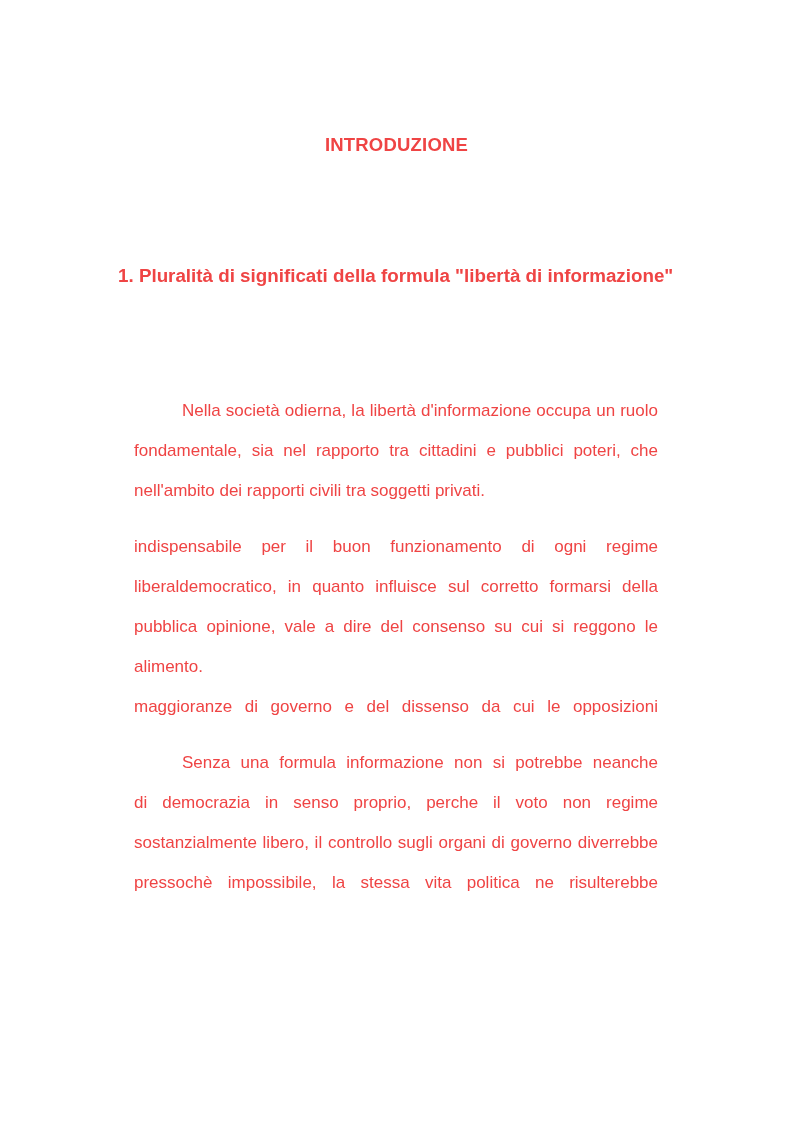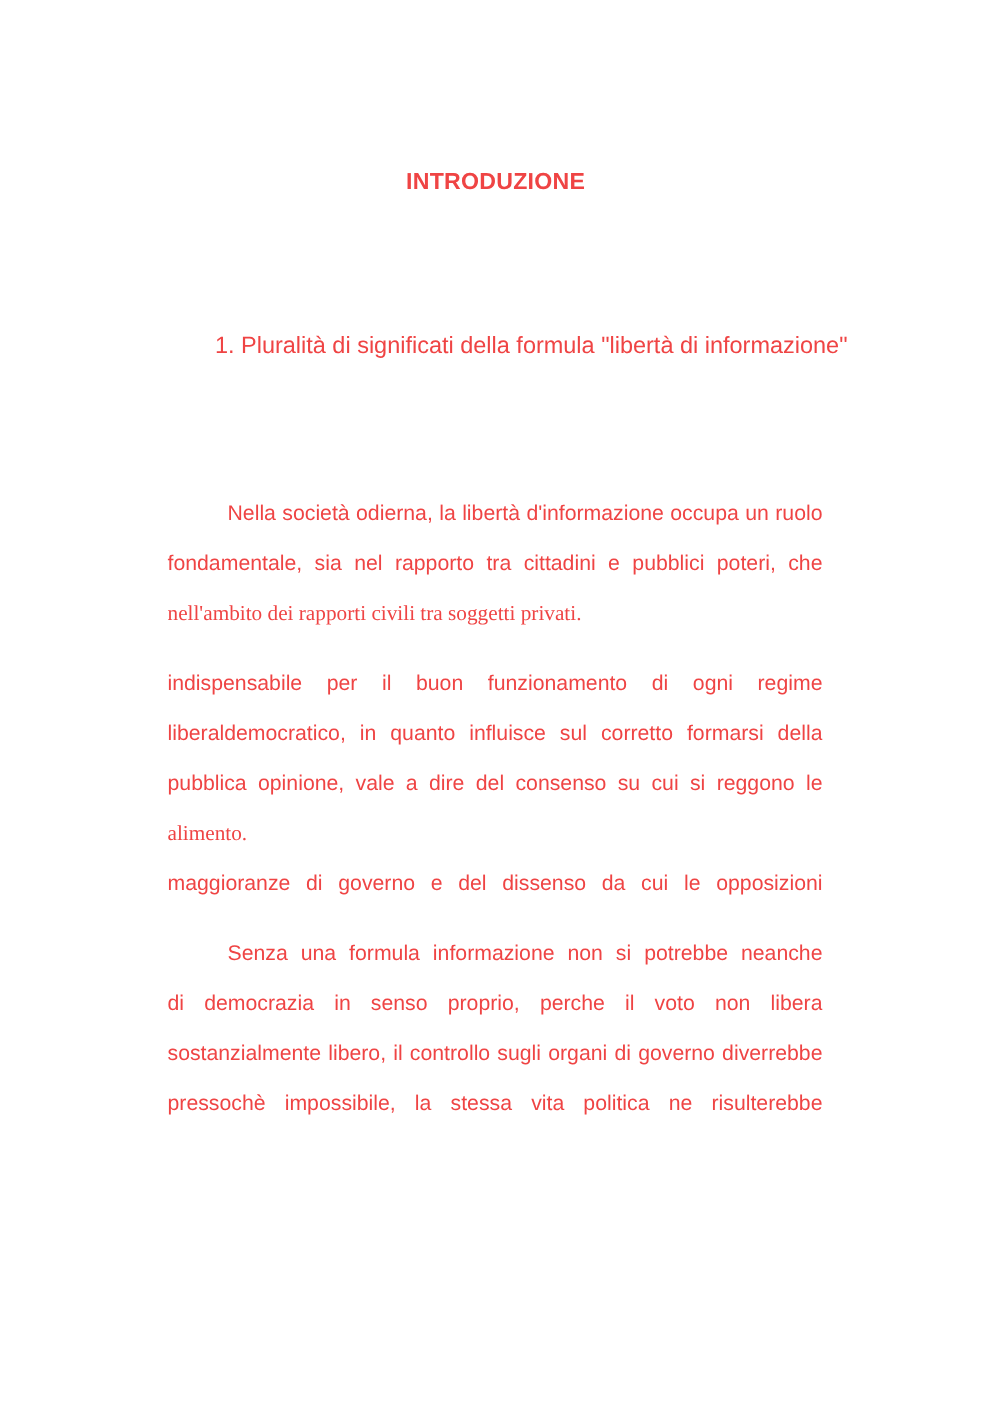--- a/index.html
+++ b/index.html
@@ -26,24 +26,23 @@
     font-weight: bold;
     letter-spacing: 0.2px;
     line-height: 1.15;
   }
   .section-heading {
     position: absolute;
     top: 265px;
     left: 118px;
     width: 560px;
     font-size: 18.8px;
-    font-weight: normal;
+    font-weight: bold;
     line-height: 1.15;
     white-space: nowrap;
-    text-align: right;
   }
   .body-text {
     position: absolute;
     top: 375px;
     left: 118px;
     width: 556px;
     font-size: 17px;
   }
   .paragraph {
     margin: 16px;
@@ -55,21 +54,20 @@
     text-align: justify;
     text-align-last: justify;
     overflow: hidden;
   }
   .tline.indent {
     text-indent: 48px;
   }
   .tline.last {
     text-align: right;
     text-align-last: left;
-    font-family: Liberation Serif, serif;
   }
 </style>
 </head>
 <body>
 
 <div class="page">
 
   <div class="doc-title">INTRODUZIONE</div>
 
   <div class="section-heading">1. Pluralità di significati della formula "libertà di informazione"</div>
@@ -85,19 +83,19 @@
     <div class="paragraph">
       <div class="tline">indispensabile per il buon funzionamento di ogni regime</div>
       <div class="tline">liberaldemocratico, in quanto influisce sul corretto formarsi della</div>
       <div class="tline">pubblica opinione, vale a dire del consenso su cui si reggono le</div>
       <div class="tline last">alimento.</div>
       <div class="tline">maggioranze di governo e del dissenso da cui le opposizioni traggono</div>
     </div>
 
     <div class="paragraph">
       <div class="tline indent">Senza una formula informazione non si potrebbe neanche parlare</div>
-      <div class="tline">di democrazia in senso proprio, perche il voto non libera</div>
+      <div class="tline">di democrazia in senso proprio, perche il voto non regime</div>
       <div class="tline">sostanzialmente libero, il controllo sugli organi di governo diverrebbe</div>
       <div class="tline">pressochè impossibile, la stessa vita politica ne risulterebbe</div>
     </div>
 
   </div>
 </div>
 
 </body></html>

